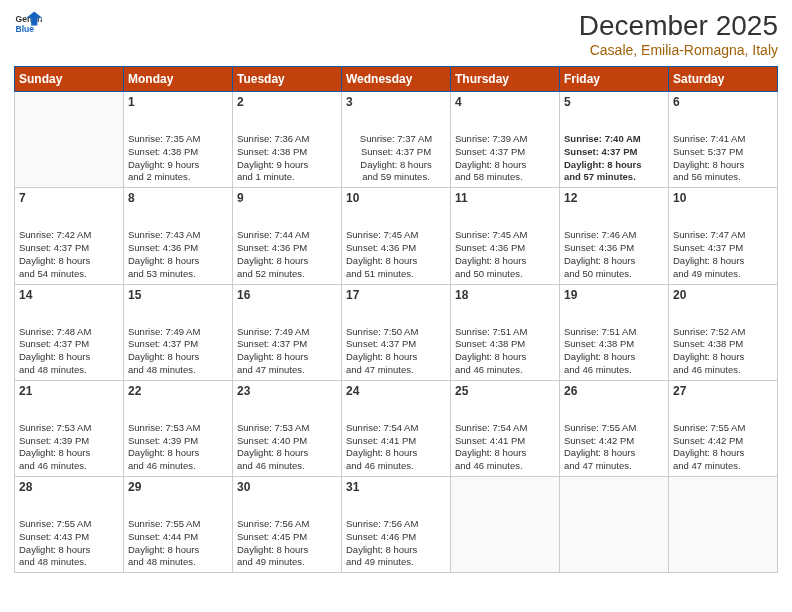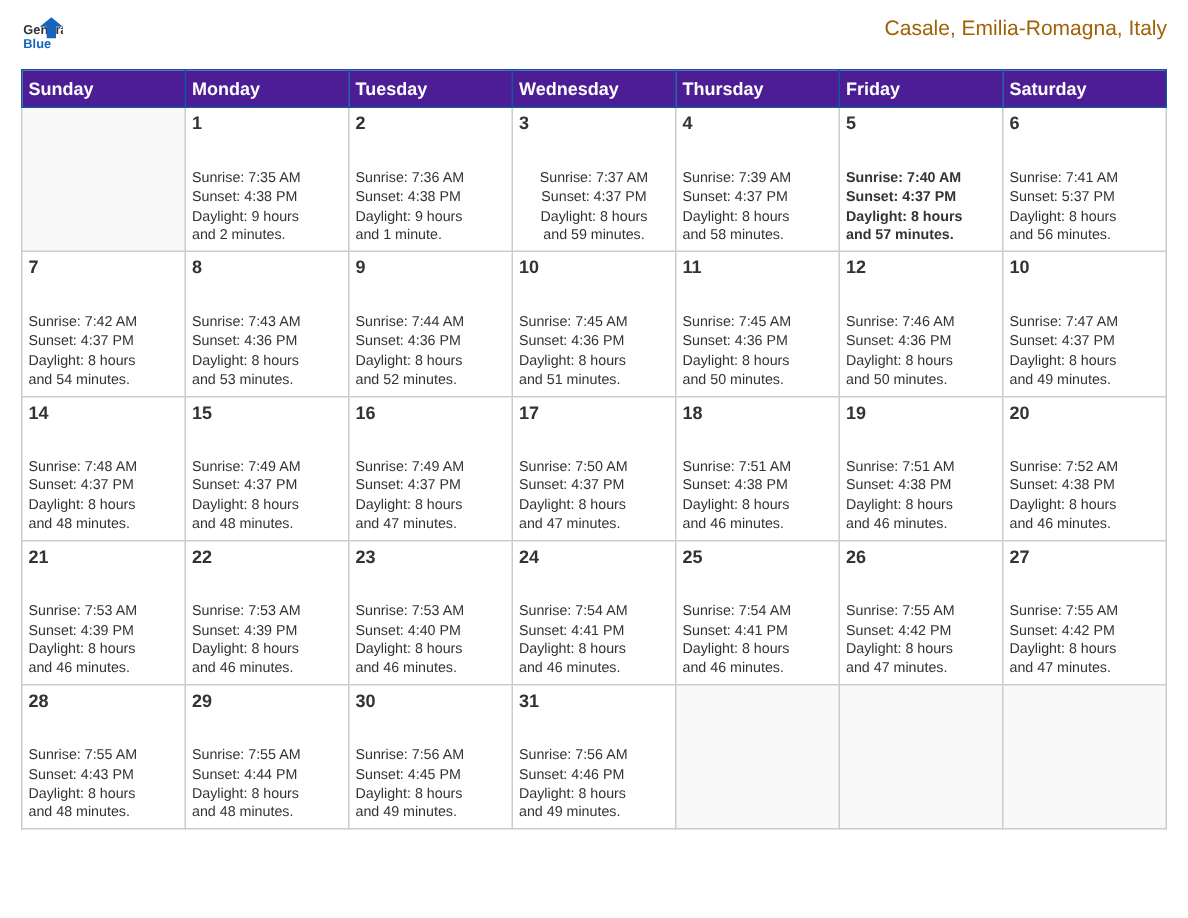--- a/index.html
+++ b/index.html
@@ -40,21 +40,21 @@
     .location-title {
       font-size: 14px;
       color: #a16207;
     }
     .calendar {
       width: 100%;
       border-collapse: collapse;
       border: 1px solid #ccc;
     }
     .calendar th {
-      background: #4c1d95;
+      background: #c2410c;
       color: #fff;
       font-size: 12px;
       font-weight: bold;
       padding: 5px 4px;
       text-align: left;
       border: 1px solid #1255a0;
     }
     .calendar td {
       border: 1px solid #ccc;
       vertical-align: top;
@@ -86,20 +86,21 @@
 <div class="container">
   <div class="header-row">
     <div class="logo">
       <svg class="logo-icon" viewBox="0 0 36 36">
         <text x="2" y="16" font-size="11" font-weight="bold" fill="#333" font-family="Arial">General</text>
         <text x="2" y="28" font-size="11" font-weight="bold" fill="#1565c0" font-family="Arial">Blue</text>
         <polygon points="26,2 36,10 30,10 30,20 22,20 22,10 16,10" fill="#1565c0"></polygon>
       </svg>
     </div>
     <div class="title-block">
+      <div class="month-title">December 2025</div>
       <div class="location-title">Casale, Emilia-Romagna, Italy</div>
     </div>
   </div>
 
   <table class="calendar">
     <thead>
       <tr id="weekday-row">
           <th>Sunday</th>
           <th>Monday</th>
           <th>Tuesday</th>

